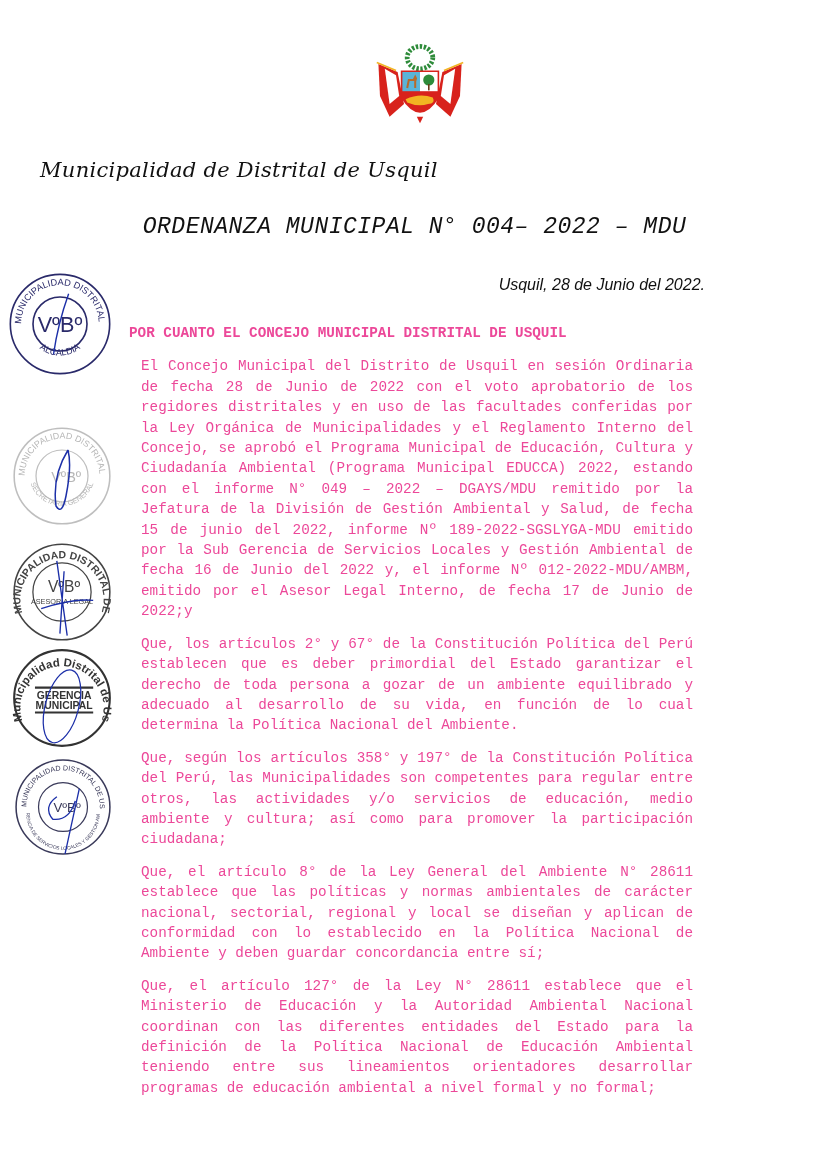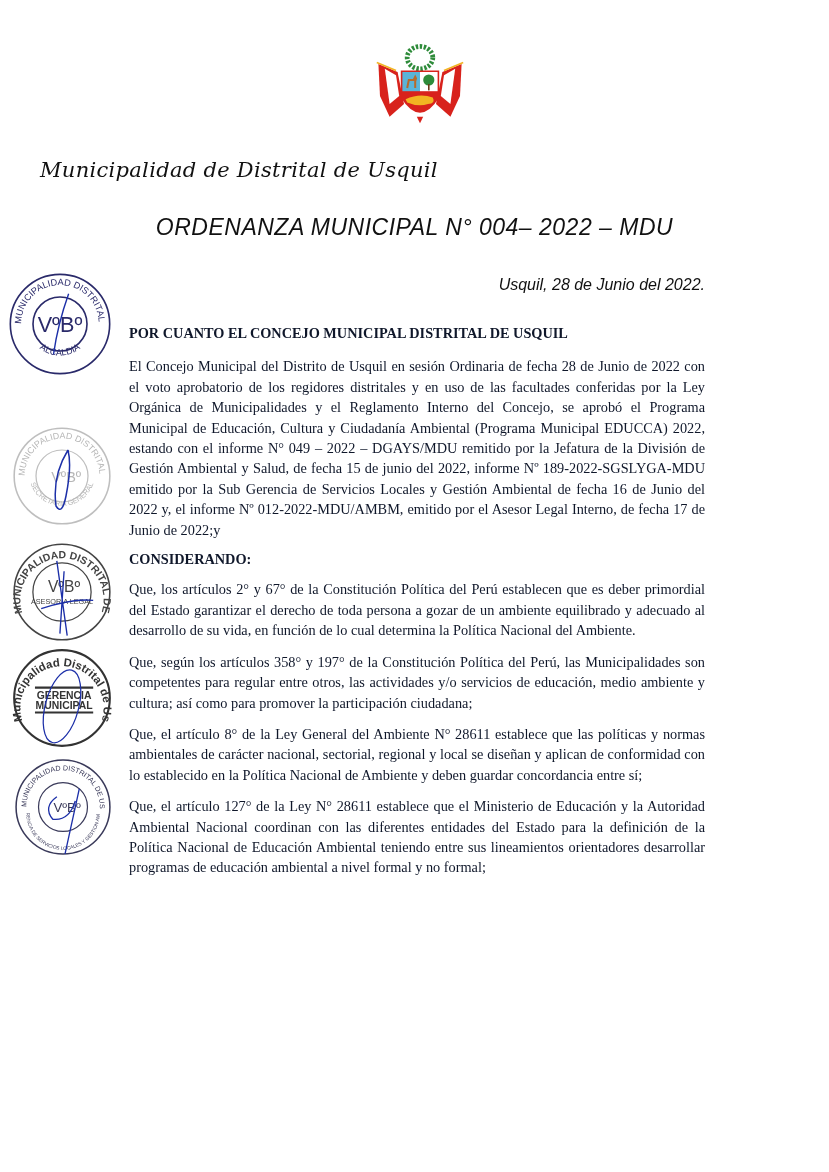--- a/index.html
+++ b/index.html
@@ -9,37 +9,37 @@
     .crest { position: absolute; left: 372px; top: 40px; width: 96px; height: 92px; }
 
     .title-inst {
       position: absolute; left: 0; width: 829px; top: 158px; text-align: left;
       font-family: "DejaVu Serif", serif; font-style: italic; font-size: 21px; color: #111;
       letter-spacing: 0.3px;
       margin-left: 40px;
     }
     .title-ord {
       position: absolute; left: 0; width: 829px; top: 214px; text-align: center;
-      font-family: Liberation Sans, sans-serif; font-style: italic; font-size: 23px; color: #111;
+      font-family: Liberation Mono, monospace; font-style: italic; font-size: 23px; color: #111;
       letter-spacing: 0.5px;
     }
 
     .date {
       position: absolute; right: 124px; top: 276px;
       font-family: "Liberation Sans", sans-serif; font-style: italic; font-size: 16px; color: #111;
     }
 
     .body {
       position: absolute; left: 129px; width: 576px; top: 323px;
-      font-family: Liberation Serif, serif; font-size: 14.3px; line-height: 20.4px; color: #0f172a;
+      font-family: Liberation Mono, monospace; font-size: 14.3px; line-height: 20.4px; color: #ec4899;
     }
     .body h2 {
       font-size: 14.3px; font-weight: bold; margin: 0; line-height: 20.4px;
     }
-    .body p { margin: 0; text-align: justify; }
+    .body p { margin: 12px; text-align: justify; }
     .h-por { margin-bottom: 13px !important; }
     .h-visto { margin-bottom: 9px !important; }
     .p-visto { margin-bottom: 9px !important; }
     .h-cons { margin-bottom: 10px !important; }
     .p-cons { margin-bottom: 11px !important; }
 
     .stamp { position: absolute; }
     .stamp svg { width: 100%; height: 100%; display: block; }
   </style>
 </head>
@@ -74,21 +74,20 @@
   </div>
 
   <div class="title-inst">Municipalidad de Distrital de Usquil</div>
   <div class="title-ord">ORDENANZA MUNICIPAL N° 004– 2022 – MDU</div>
 
   <div class="date">Usquil, 28 de Junio del 2022.</div>
 
   <div class="body">
     <h2 class="h-por">POR CUANTO EL CONCEJO MUNICIPAL DISTRITAL DE USQUIL</h2>
     <p class="p-visto">El Concejo Municipal del Distrito de Usquil en sesión Ordinaria de fecha 28 de Junio de 2022 con el voto aprobatorio de los regidores distritales y en uso de las facultades conferidas por la Ley Orgánica de Municipalidades y el Reglamento Interno del Concejo, se aprobó el Programa Municipal de Educación, Cultura y Ciudadanía Ambiental (Programa Municipal EDUCCA) 2022, estando con el informe N° 049 – 2022 – DGAYS/MDU remitido por la Jefatura de la División de Gestión Ambiental y Salud, de fecha 15 de junio del 2022, informe Nº 189-2022-SGSLYGA-MDU emitido por la Sub Gerencia de Servicios Locales y Gestión Ambiental de fecha 16 de Junio del 2022 y, el informe Nº 012-2022-MDU/AMBM, emitido por el Asesor Legal Interno, de fecha 17 de Junio de 2022;y</p>
-    <h2 class="h-cons">CONSIDERANDO:</h2>
     <p class="p-cons">Que, los artículos 2° y 67° de la Constitución Política del Perú establecen que es deber primordial del Estado garantizar el derecho de toda persona a gozar de un ambiente equilibrado y adecuado al desarrollo de su vida, en función de lo cual determina la Política Nacional del Ambiente.</p>
     <p class="p-cons">Que, según los artículos 358° y 197° de la Constitución Política del Perú, las Municipalidades son competentes para regular entre otros, las actividades y/o servicios de educación, medio ambiente y cultura; así como para promover la participación ciudadana;</p>
     <p class="p-cons">Que, el artículo 8° de la Ley General del Ambiente N° 28611 establece que las políticas y normas ambientales de carácter nacional, sectorial, regional y local se diseñan y aplican de conformidad con lo establecido en la Política Nacional de Ambiente y deben guardar concordancia entre sí;</p>
     <p class="p-cons">Que, el artículo 127° de la Ley N° 28611 establece que el Ministerio de Educación y la Autoridad Ambiental Nacional coordinan con las diferentes entidades del Estado para la definición de la Política Nacional de Educación Ambiental teniendo entre sus lineamientos orientadores desarrollar programas de educación ambiental a nivel formal y no formal;</p>
   </div>
 
   <div class="stamp" style="left:6px; top:270px; width:108px; height:108px;">
     <svg viewBox="0 0 100 100" xmlns="http://www.w3.org/2000/svg">
       <defs>
           <path id="arc1" d="M14 50 A36 36 0 1 1 86 50"></path>

